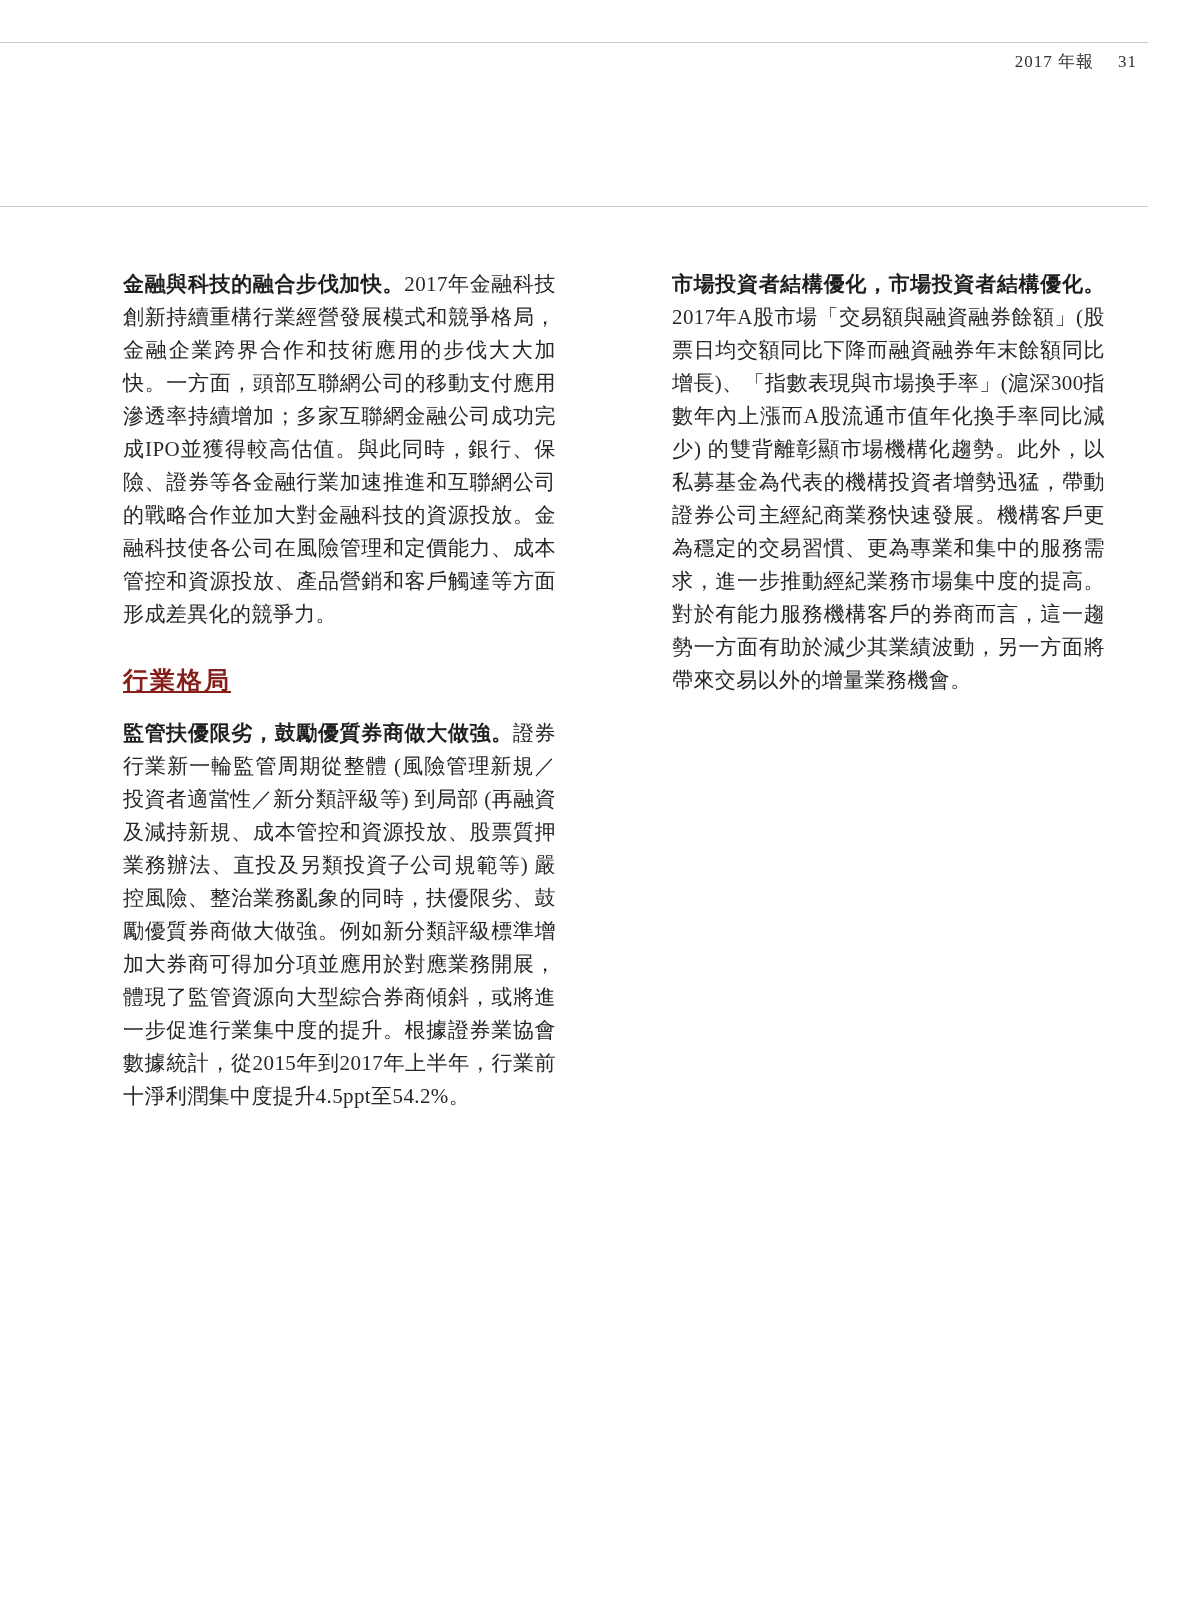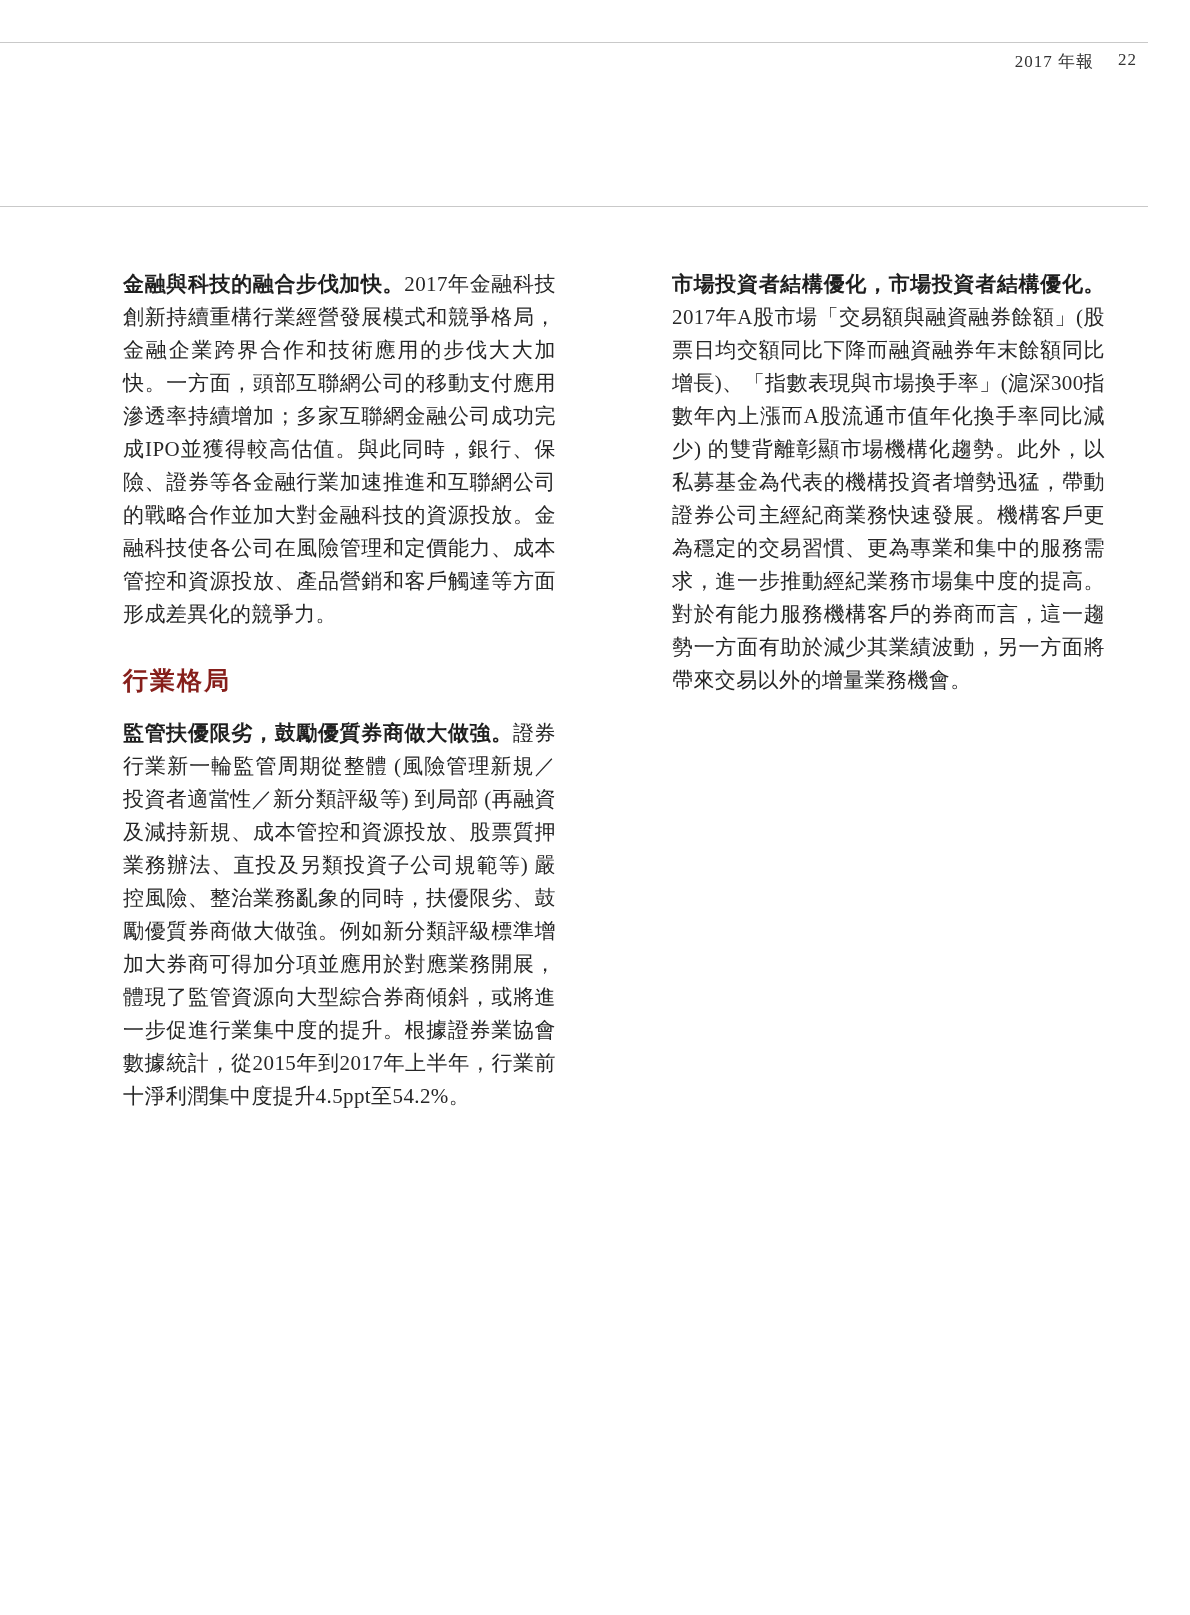--- a/index.html
+++ b/index.html
@@ -24,21 +24,21 @@
   }
   .rule-top { top: 42px; width: 1148px; }
   .rule-mid { top: 206px; width: 1148px; }
   .page-header {
     position: absolute;
     top: 50px;
     left: 0;
     width: 1137px;
     display: flex;
     justify-content: flex-end;
-    align-items: flex-start;
+    align-items: center;
     gap: 24px;
     font-size: 17px;
     color: #333333;
     letter-spacing: 1px;
   }
   .content {
     position: absolute;
     top: 268px;
     left: 123px;
     width: 982px;
@@ -65,32 +65,33 @@
     color: #1f1f1f;
   }
   .section-heading {
     font-size: 25px;
     font-weight: bold;
     color: #861f1b;
     margin: 7px 0 19px 0;
     line-height: 34px;
     letter-spacing: 2px;
     text-align: left;
+    text-decoration: underline;
   }
 </style>
 </head>
 <body>
 
 <div class="page">
 
   <div class="rule rule-top"></div>
 
   <div class="page-header">
     <span>2017 年報</span>
-    <span>22</span>
+    <span>31</span>
   </div>
 
   <div class="rule rule-mid"></div>
 
   <div class="content">
 
     <div class="column">
       <p class="para"><span class="para-lead">金融與科技的融合步伐加快。</span><span>2017年金融科技創新持續重構行業經營發展模式和競爭格局，金融企業跨界合作和技術應用的步伐大大加快。一方面，頭部互聯網公司的移動支付應用滲透率持續增加；多家互聯網金融公司成功完成IPO並獲得較高估值。與此同時，銀行、保險、證券等各金融行業加速推進和互聯網公司的戰略合作並加大對金融科技的資源投放。金融科技使各公司在風險管理和定價能力、成本管控和資源投放、產品營銷和客戶觸達等方面形成差異化的競爭力。</span></p>
 
       <h2 class="section-heading">行業格局</h2>

